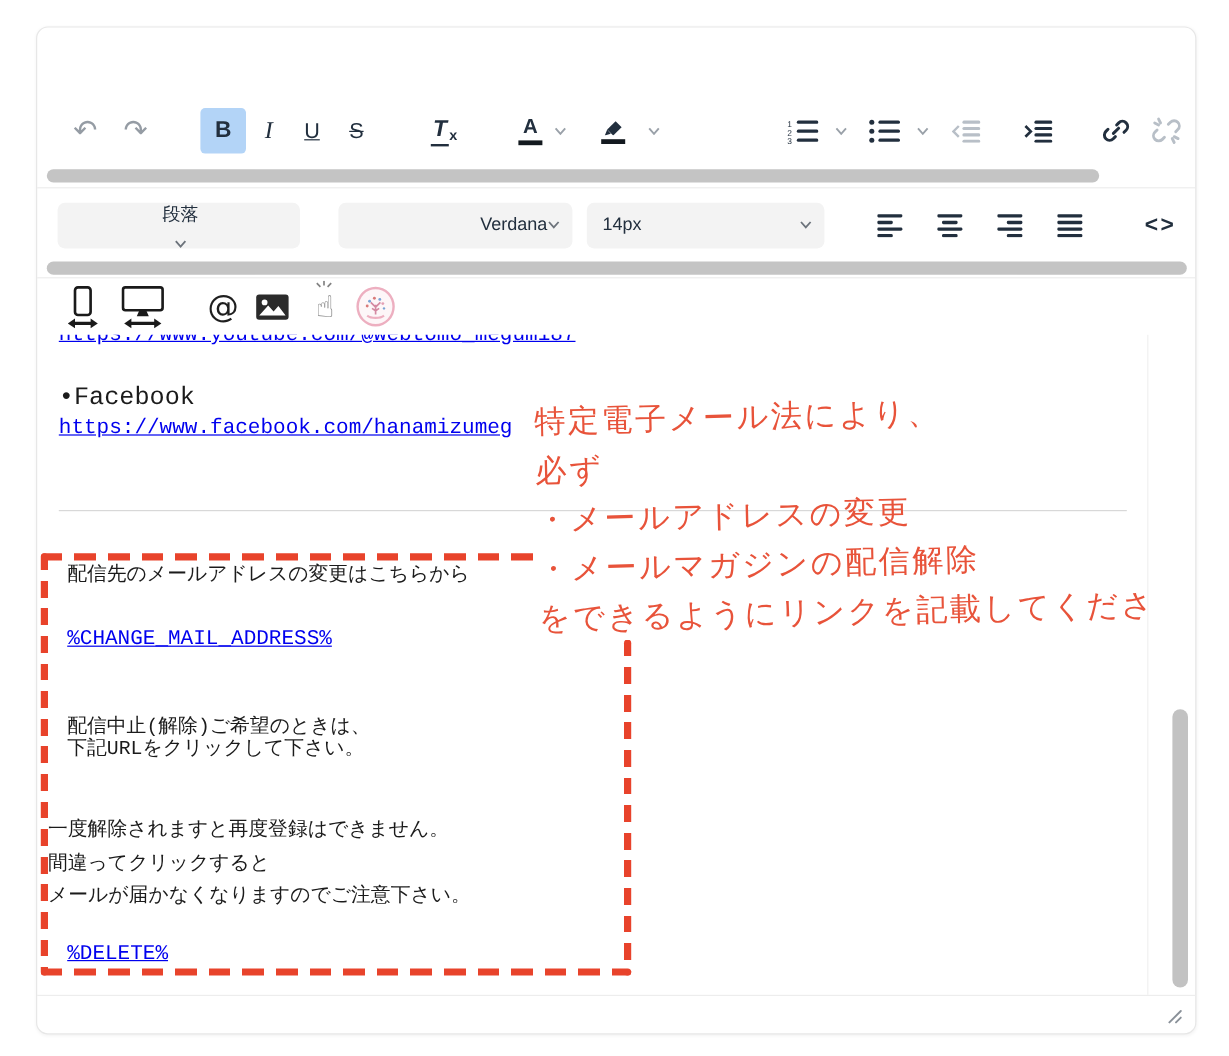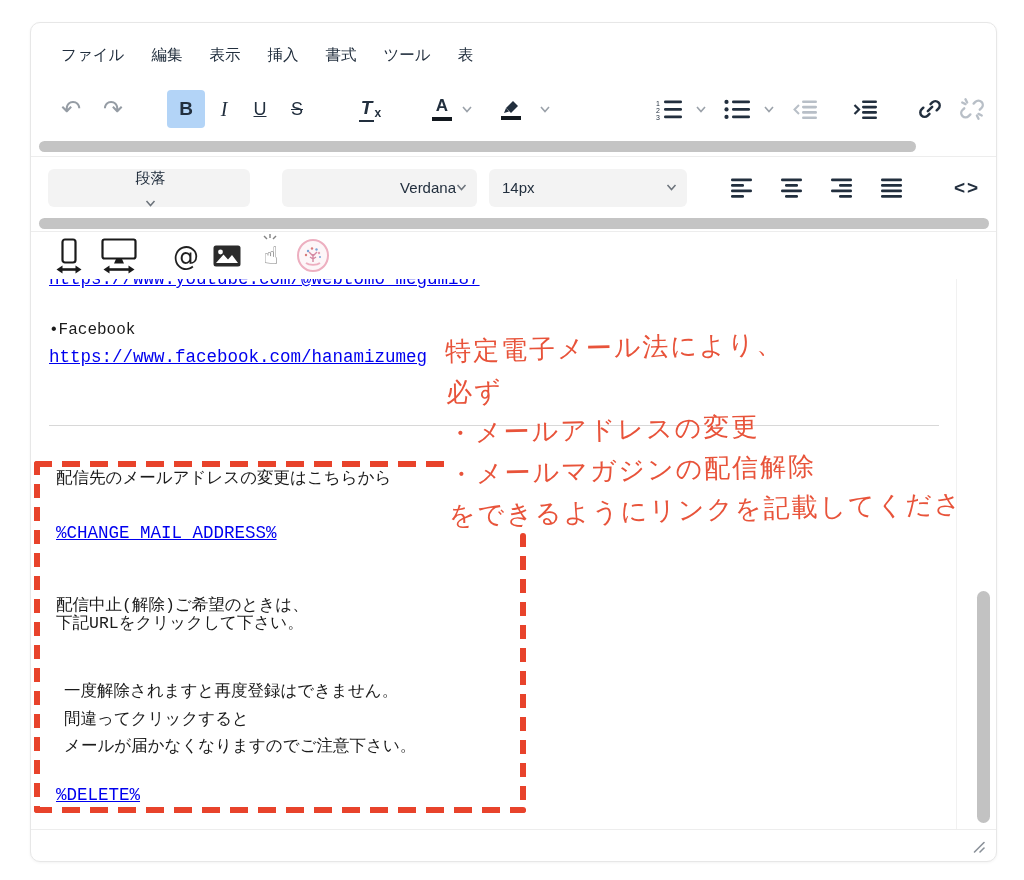--- a/index.html
+++ b/index.html
@@ -64,30 +64,30 @@
   .at-btn{width:30px;margin-right:10px;font-size:26px;color:#1f1f1f;}
   .img-btn{width:32px;margin-right:12px;}
   .hand-btn{width:32px;margin-right:10px;position:relative;font-size:25px;color:#828282;}
   .hand-btn svg{position:absolute;top:-2px;left:8px;}
   .logo-btn{width:32px;}
   .logo-circle{width:29px;height:29px;border-radius:50%;border:2px solid #edafc0;background:#fdf6f8;
     display:flex;align-items:center;justify-content:center;}
   
   .content{position:absolute;top:256px;left:1px;width:924px;height:550px;overflow:hidden;
     border-right:1px solid #f1f1f1;font-family:Liberation Mono, monospace;color:#1b1b1b;}
-  .cline{position:absolute;white-space:nowrap;font-size:16px;}
+  .cline{position:absolute;white-space:nowrap;font-size:21px;}
   .clink{color:#0000ee;text-decoration:underline;cursor:pointer;}
   .yt{left:17px;top:-10px;font-size:17.5px;}
   .fb-label{left:17px;top:42px;}
   .fb-link{left:17px;top:68px;font-size:17.5px;}
   .hr{position:absolute;left:17px;top:146px;width:890px;height:1px;background:#d8d8d8;}
   .p-note{left:24px;top:188px;font-size:16.5px;}
   .l-change{left:24px;top:244px;font-size:17.5px;}
   .p-unsub{left:24px;top:318px;font-size:16.5px;line-height:18px;white-space:pre-line;position:absolute;}
-  .p-warn{left:32px;top:399px;font-size:16.5px;line-height:27.5px;white-space:pre-line;position:absolute;}
+  .p-warn{left:8px;top:399px;font-size:16.5px;line-height:27.5px;white-space:pre-line;position:absolute;}
   .l-delete{left:24px;top:506px;font-size:17.5px;}
   
   .dash-h{position:absolute;height:6px;border-radius:3px;
     background:repeating-linear-gradient(90deg,#e8432b 0 18px,transparent 18px 28px);}
   .dash-v{position:absolute;width:6px;border-radius:3px;
     background:repeating-linear-gradient(180deg,#e8432b 0 14px,transparent 14px 23px);}
   .d-top{left:2px;top:182px;width:417px;}
   .d-left{left:2px;top:182px;height:352px;}
   .d-bottom{left:2px;top:528px;width:492px;}
   .d-right{left:488px;top:254px;height:280px;}
@@ -98,29 +98,20 @@
   .vthumb{position:absolute;right:6px;top:568px;width:13px;height:232px;border-radius:7px;background:#c2c2c2;}
   .statusbar{position:absolute;left:0;right:0;top:806px;height:31px;border-top:1px solid #ededed;}
   .resize{position:absolute;right:10px;bottom:7px;}
   svg{display:block;}
 </style>
 </head>
 <body>
 
 <div class="editor">
 
-  <div class="menubar">
-    <span class="menu-item">ファイル</span>
-    <span class="menu-item">編集</span>
-    <span class="menu-item">表示</span>
-    <span class="menu-item">挿入</span>
-    <span class="menu-item">書式</span>
-    <span class="menu-item">ツール</span>
-    <span class="menu-item">表</span>
-  </div>
 
   <div class="tb tb1">
     <div class="btn undo glyph">↶</div>
     <div class="btn redo glyph">↷</div>
     <div class="btn b-btn">B</div>
     <div class="btn i-btn">I</div>
     <div class="btn u-btn">U</div>
     <div class="btn s-btn">S</div>
     <div class="btn tx-btn">
       <span class="t">T</span>

